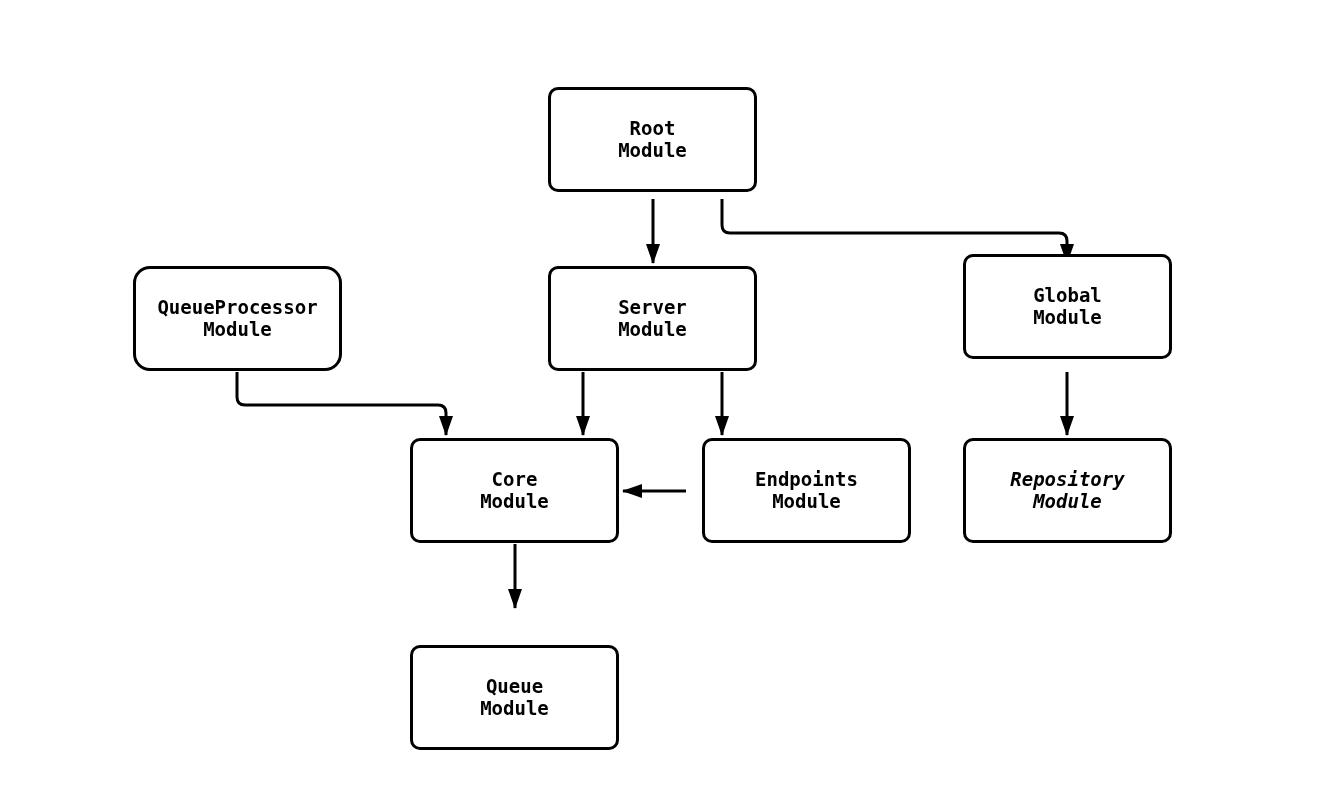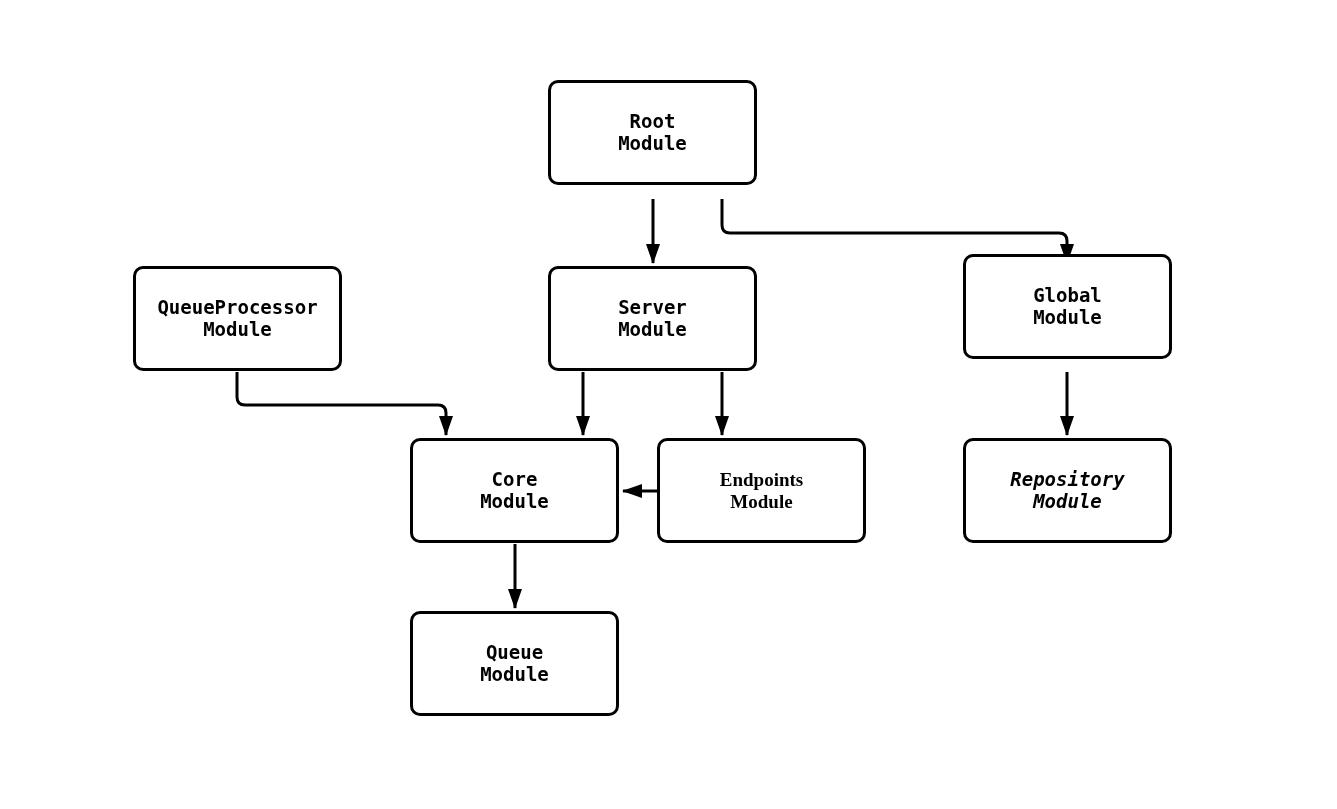--- a/index.html
+++ b/index.html
@@ -35,28 +35,28 @@
   }
   .node-label {
     white-space: pre-line;
     text-align: center;
     font-weight: bold;
     font-size: 19px;
     line-height: 21.5px;
     color: #000000;
   }
   
-  .n-root          { left: 548px; top: 80px;  }
-  .n-queueprocessor{ left: 133px; top: 266px; }
+  .n-root          { left: 548px; top: 87px;  }
+  .n-queueprocessor{ left: 133px; top: 266px; border-radius: 17px; }
   .n-server        { left: 548px; top: 266px; align-items: center; }
   .n-global        { left: 963px; top: 254px; }
   .n-core          { left: 410px; top: 438px; }
-  .n-endpoints     { left: 657px; top: 438px; font-family: Liberation Serif, serif; }
+  .n-endpoints     { left: 702px; top: 438px; }
   .n-repository    { left: 963px; top: 438px; font-style: italic; }
-  .n-queue         { left: 410px; top: 611px; }
+  .n-queue         { left: 410px; top: 645px; }
 </style>
 </head>
 <body>
 
 <div class="canvas">
 
   <svg class="edges-layer" width="1337" height="809" viewBox="0 0 1337 809" xmlns="http://www.w3.org/2000/svg">
     <defs>
       <marker id="arrow" viewBox="0 0 20 14" refX="19" refY="7" markerWidth="20" markerHeight="14" markerUnits="userSpaceOnUse" orient="auto-start-reverse">
         <path d="M0,0 L20,7 L0,14 Z" fill="#000000"></path>

